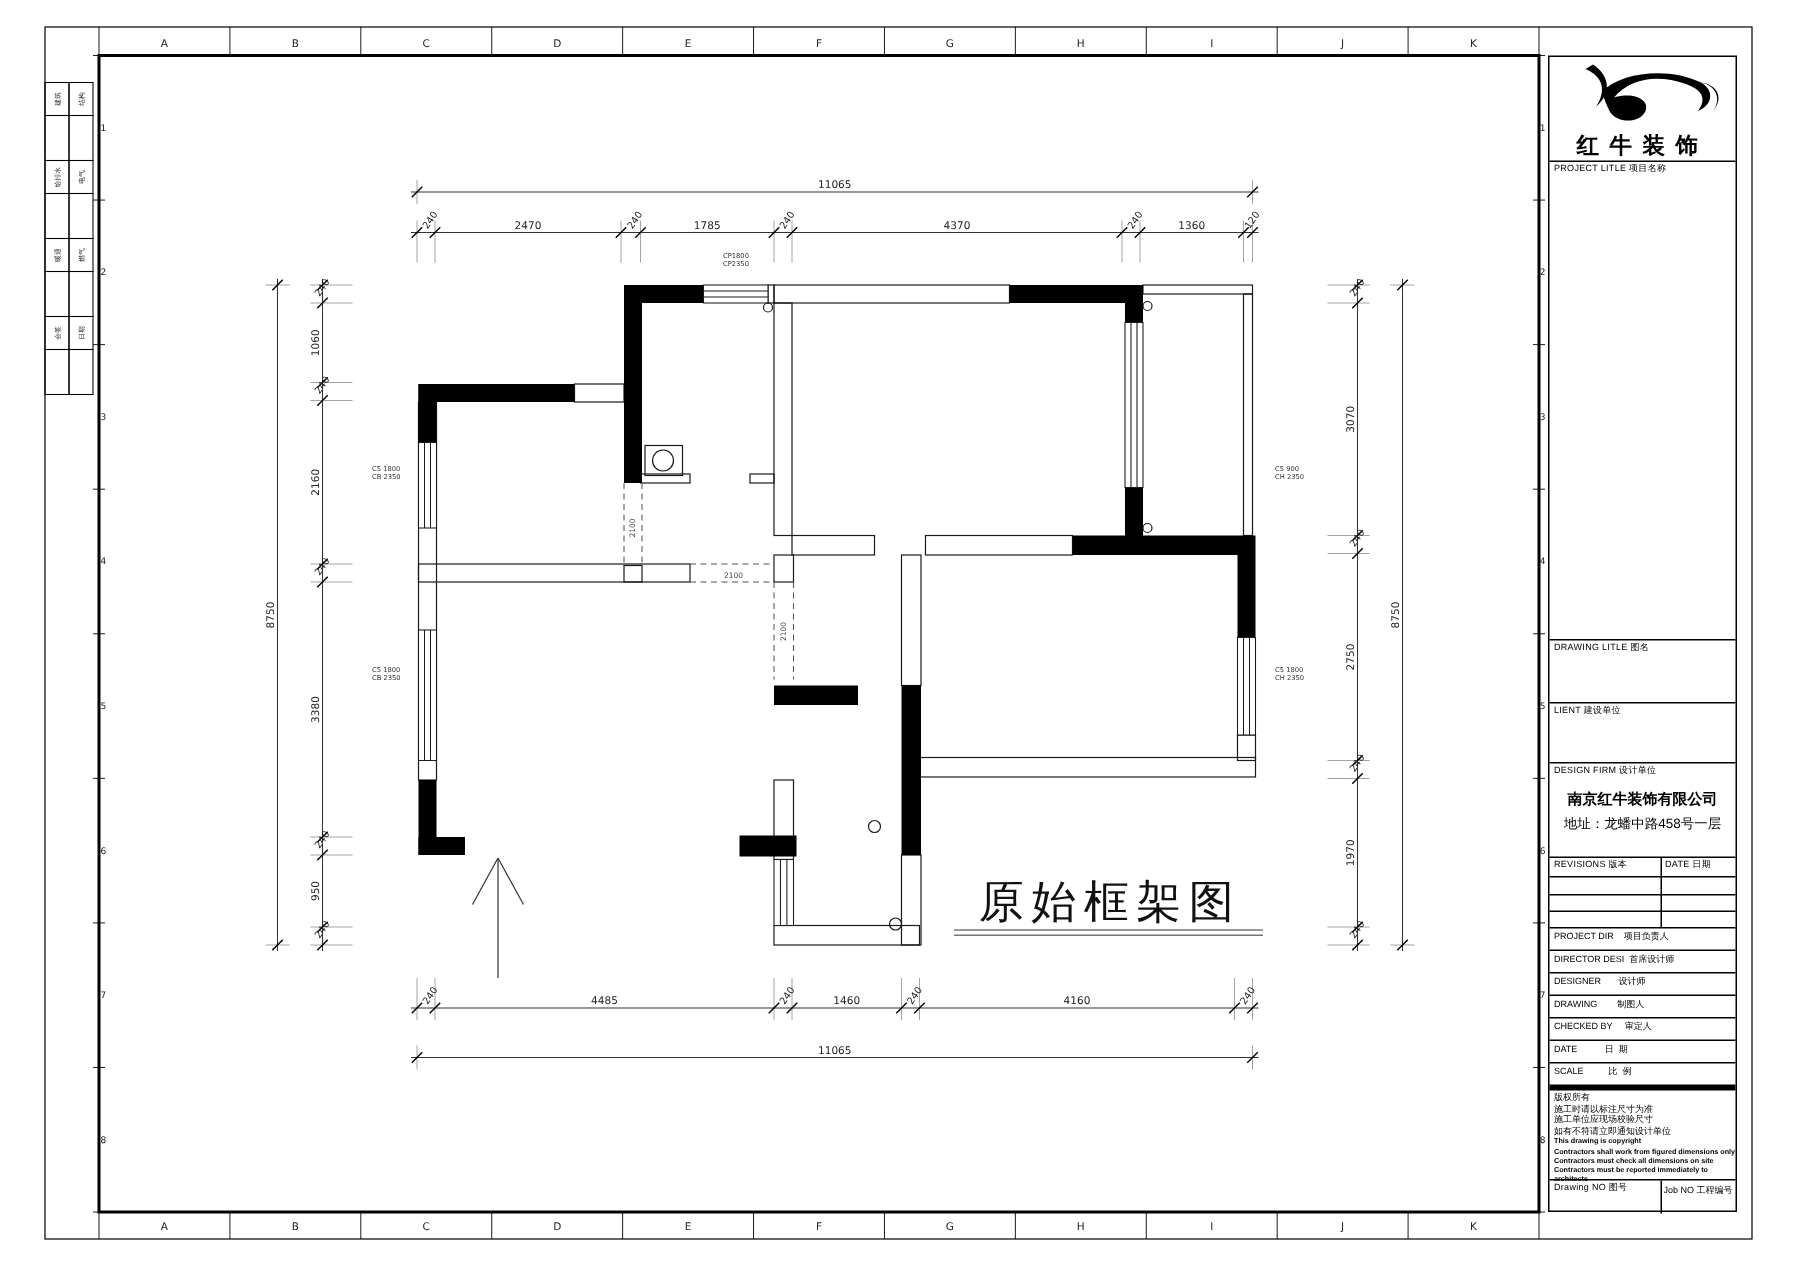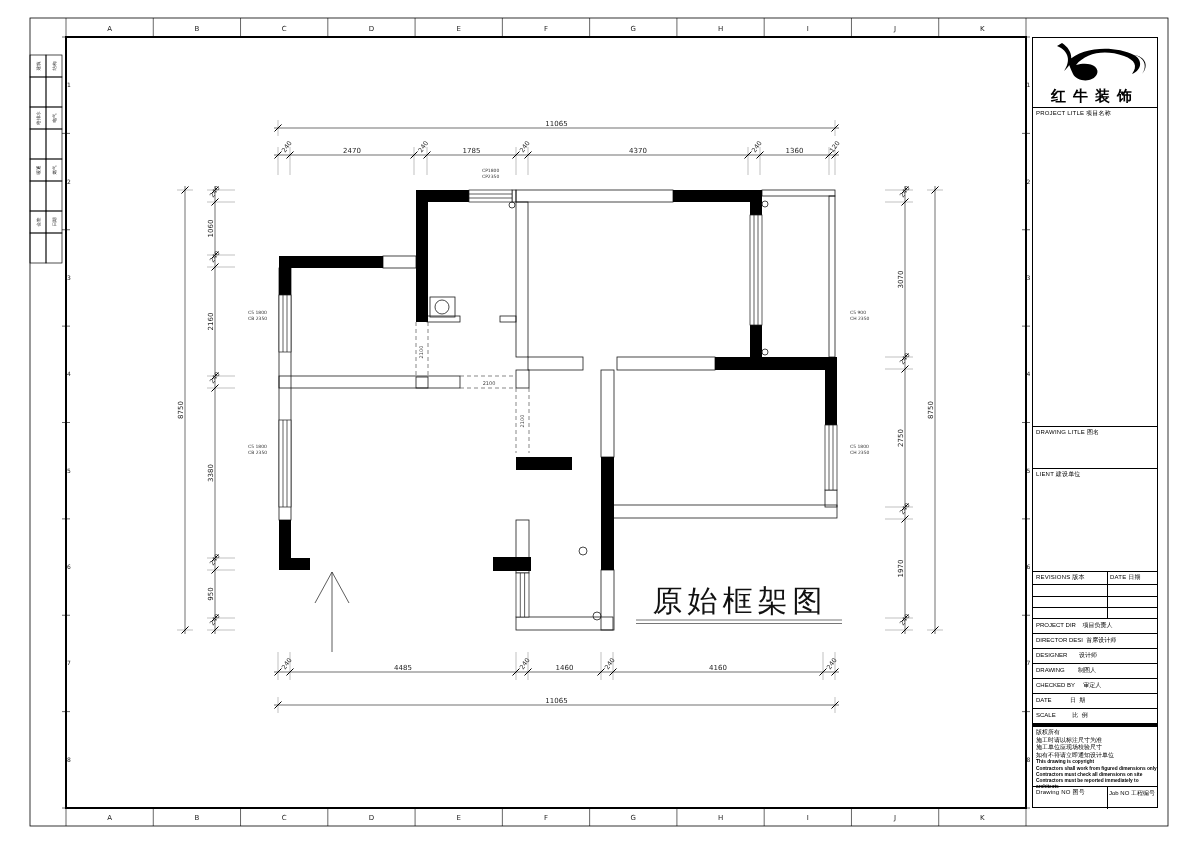--- a/index.html
+++ b/index.html
@@ -425,20 +425,25 @@
     </div>
 
     <div class="tb-sec tb-drw">
       <div class="tb-label">DRAWING LITLE  图名</div>
     </div>
 
     <div class="tb-sec tb-cli">
       <div class="tb-label">LIENT  建设单位</div>
     </div>
 
+    <div class="tb-sec tb-firm">
+      <div class="tb-label">DESIGN FIRM  设计单位</div>
+      <div class="tb-firm-name">南京红牛装饰有限公司</div>
+      <div class="tb-firm-addr">地址：龙蟠中路458号一层</div>
+    </div>
 
     <div class="tb-sec tb-rev">
       <div class="tb-label" style="position:absolute;left:0;top:0">REVISIONS  版本</div>
       <div class="tb-label" style="position:absolute;left:74px;top:0">DATE  日期</div>
       <div class="vline"></div>
       <div class="hline" style="top:12px"></div>
       <div class="hline" style="top:23.5px"></div>
       <div class="hline" style="top:35px"></div>
     </div>
 

